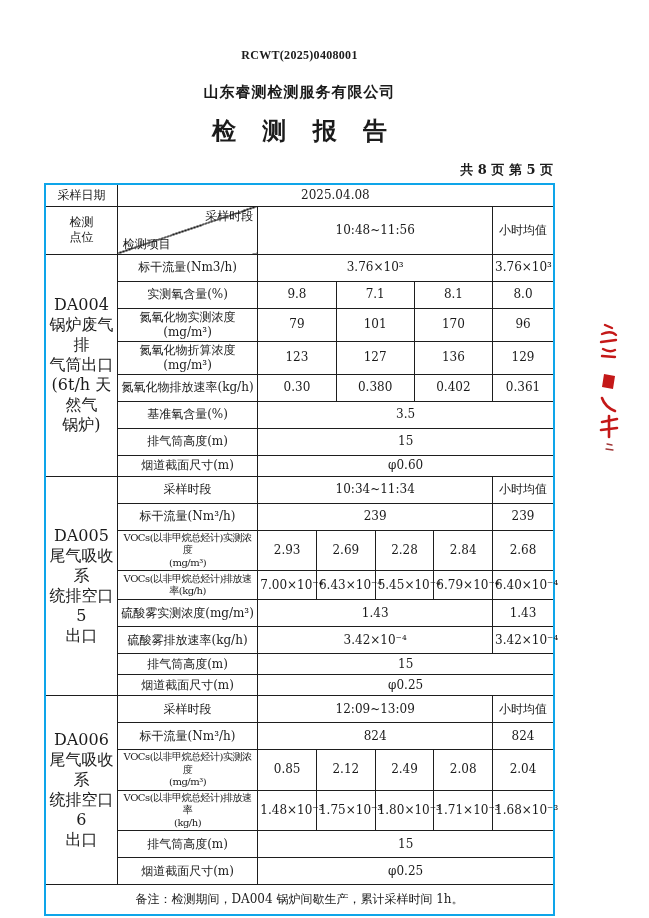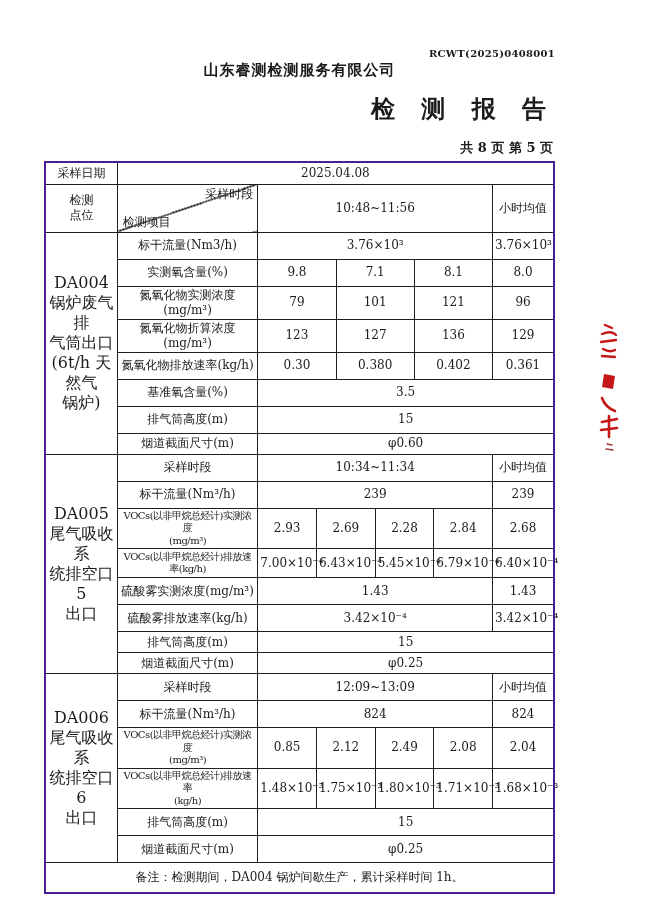--- a/index.html
+++ b/index.html
@@ -1,32 +1,32 @@
 <!DOCTYPE html>
 <html><head>
 <meta charset="utf-8">
 <style>
   * { margin:0; padding:0; box-sizing:border-box; }
   body { width:649px; height:918px; background:#ffffff; position:relative;
          font-family:"DejaVu Serif","Liberation Serif",serif; color:#1b1b1b; }
   .page { position:absolute; left:0; top:0; width:649px; height:918px; background:#fff; overflow:hidden; }
   .content { position:absolute; left:44px; top:48px; width:511px; }
-  .report-no { text-align:right; font-size:10px; font-weight:bold; letter-spacing:.3px; }
-  .company { text-align:center; font-size:15px; font-weight:bold; margin-top:2px; letter-spacing:1px; }
-  .title { text-align:right; font-size:24px; font-weight:bold; letter-spacing:9px; margin-top:13px; text-indent:9px; }
+  .report-no { text-align:center; font-size:12px; font-weight:bold; letter-spacing:.3px;font-family:Liberation Serif, serif; }
+  .company { text-align:center; font-size:15px; font-weight:bold; margin-top:20px; letter-spacing:1px; }
+  .title { text-align:center; font-size:24px; font-weight:bold; letter-spacing:9px; margin-top:13px; text-indent:9px; }
   .caption-row { position:relative; margin-top:14px; height:18px; font-weight:bold; font-size:13px; }
   .caption-row .cap { position:absolute; left:50%; transform:translateX(-50%); white-space:nowrap; }
   .caption-row .pages { position:absolute; right:2px; white-space:nowrap; }
   table.results { border-collapse:collapse; table-layout:fixed; width:511px; margin-top:4px;
                   font-size:12px; }
   table.results col.cA { width:72px; } table.results col.cB { width:140px; }
   table.results col.cS { width:19.5px; } table.results col.cH { width:61px; }
   table.results td { border:1px solid #1e1e1e; text-align:center; vertical-align:middle;
                      padding:1px 2px; white-space:pre-line; line-height:1.25; }
-  table.results { border:2px solid #4c1d95; }
+  table.results { border:2px solid #0ea5e9; }
   td.r-date { height:22px; }
   td.r-hdr  { height:35px; }
   td.r-std  { height:27px; }
   td.r-short{ height:21px; }
   td.r-tall { height:29px; }
   td.r-note { height:30px; }
   .pointcell { font-size:16px; line-height:1.45; }
   .voclabel { font-size:10px; letter-spacing:-0.5px; line-height:1.3; }
   .diag { position:relative; padding:0;
           background-image:linear-gradient(to bottom right, transparent calc(50% - 0.7px), #1e1e1e calc(50% - 0.7px), #1e1e1e calc(50% + 0.7px), transparent calc(50% + 0.7px)); }
@@ -96,21 +96,21 @@
         <td class="r-std">实测氧含量(%)</td>
         <td class="r-std" colspan="4">9.8</td>
         <td class="r-std" colspan="4">7.1</td>
         <td class="r-std" colspan="4">8.1</td>
         <td class="r-std">8.0</td>
       </tr>
       <tr>
         <td class="r-std">氮氧化物实测浓度(mg/m³)</td>
         <td class="r-std" colspan="4">79</td>
         <td class="r-std" colspan="4">101</td>
-        <td class="r-std" colspan="4">121</td>
+        <td class="r-std" colspan="4">170</td>
         <td class="r-std">96</td>
       </tr>
       <tr>
         <td class="r-std">氮氧化物折算浓度(mg/m³)</td>
         <td class="r-std" colspan="4">123</td>
         <td class="r-std" colspan="4">127</td>
         <td class="r-std" colspan="4">136</td>
         <td class="r-std">129</td>
       </tr>
       <tr>

